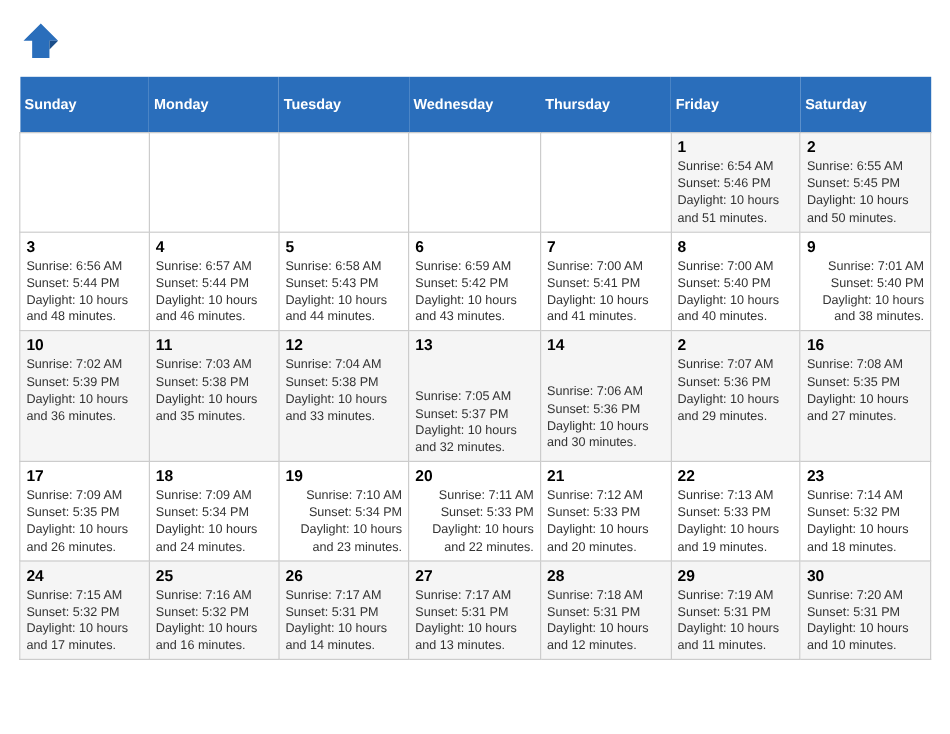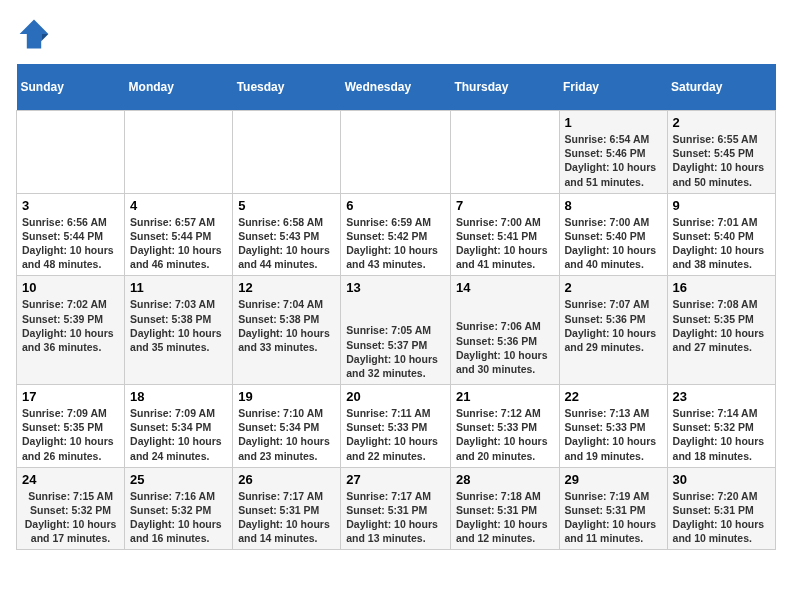--- a/index.html
+++ b/index.html
@@ -80,21 +80,20 @@
     }
     .day-num {
       font-weight: bold;
       font-size: 13px;
       margin-bottom: 2px;
     }
     .day-info {
       font-size: 10.5px;
       color: #333;
       line-height: 1.35;
-      font-weight: bold;
     }
     .empty-cell {
       background: #fff !important;
     }
   </style>
 </head>
 <body>
 
 <div class="header">
   <div class="logo">
@@ -177,21 +176,21 @@
 Daylight: 10 hours and 41 minutes.</div>
         </td>
         <td>
           <div class="day-num">8</div>
           <div class="day-info" style="white-space: pre-line;">Sunrise: 7:00 AM
 Sunset: 5:40 PM
 Daylight: 10 hours and 40 minutes.</div>
         </td>
         <td>
           <div class="day-num">9</div>
-          <div class="day-info" style="white-space: pre-line;">Sunrise: 7:01 AM
+          <div class="day-info" style="white-space: pre-line; text-align: right;">Sunrise: 7:01 AM
 Sunset: 5:40 PM
 Daylight: 10 hours and 38 minutes.</div>
         </td>
       </tr>
       <tr>
         <td>
           <div class="day-num">10</div>
           <div class="day-info" style="white-space: pre-line;">Sunrise: 7:02 AM
 Sunset: 5:39 PM
 Daylight: 10 hours and 36 minutes.</div>
@@ -241,27 +240,27 @@
 Daylight: 10 hours and 26 minutes.</div>
         </td>
         <td>
           <div class="day-num">18</div>
           <div class="day-info" style="white-space: pre-line;">Sunrise: 7:09 AM
 Sunset: 5:34 PM
 Daylight: 10 hours and 24 minutes.</div>
         </td>
         <td>
           <div class="day-num">19</div>
-          <div class="day-info" style="white-space: pre-line;">Sunrise: 7:10 AM
+          <div class="day-info" style="white-space: pre-line; text-align: right;">Sunrise: 7:10 AM
 Sunset: 5:34 PM
 Daylight: 10 hours and 23 minutes.</div>
         </td>
         <td>
           <div class="day-num">20</div>
-          <div class="day-info" style="white-space: pre-line;">Sunrise: 7:11 AM
+          <div class="day-info" style="white-space: pre-line; text-align: right;">Sunrise: 7:11 AM
 Sunset: 5:33 PM
 Daylight: 10 hours and 22 minutes.</div>
         </td>
         <td>
           <div class="day-num">21</div>
           <div class="day-info" style="white-space: pre-line;">Sunrise: 7:12 AM
 Sunset: 5:33 PM
 Daylight: 10 hours and 20 minutes.</div>
         </td>
         <td>
@@ -273,21 +272,21 @@
         <td>
           <div class="day-num">23</div>
           <div class="day-info" style="white-space: pre-line;">Sunrise: 7:14 AM
 Sunset: 5:32 PM
 Daylight: 10 hours and 18 minutes.</div>
         </td>
       </tr>
       <tr>
         <td>
           <div class="day-num">24</div>
-          <div class="day-info" style="white-space: pre-line; text-align: center;">Sunrise: 7:15 AM
+          <div class="day-info" style="white-space: pre-line;">Sunrise: 7:15 AM
 Sunset: 5:32 PM
 Daylight: 10 hours and 17 minutes.</div>
         </td>
         <td>
           <div class="day-num">25</div>
           <div class="day-info" style="white-space: pre-line;">Sunrise: 7:16 AM
 Sunset: 5:32 PM
 Daylight: 10 hours and 16 minutes.</div>
         </td>
         <td>

